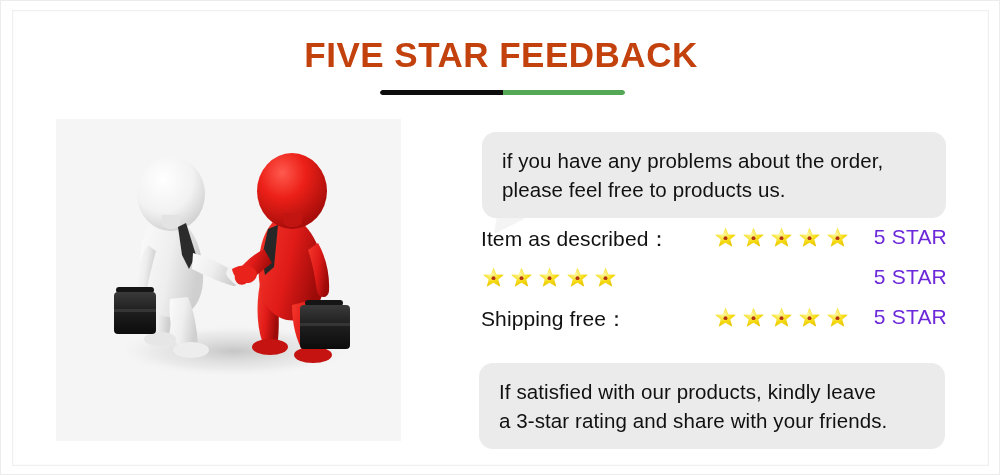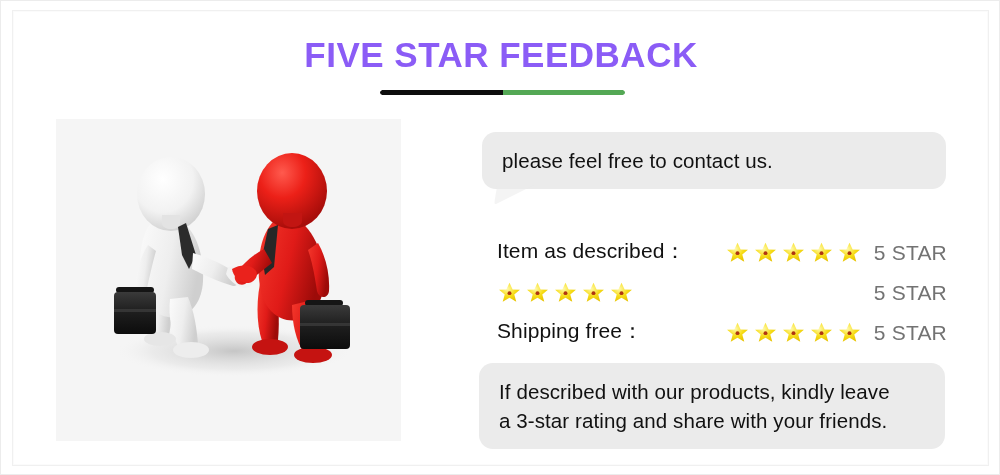--- a/index.html
+++ b/index.html
@@ -39,21 +39,21 @@
   
   .title {
     position: absolute;
     left: 0;
     top: 32px;
     width: 1000px;
     text-align: center;
     font-size: 35px;
     font-weight: 600;
     letter-spacing: 0.5px;
-    color: #8b5cf6;
+    color: #c2410c;
     line-height: 44px;
     white-space: nowrap;
   }
 
   .divider {
     position: absolute;
     left: 379px;
     top: 89px;
     width: 245px;
     height: 5px;
@@ -140,24 +140,23 @@
 
   
   .ratings {
     position: absolute;
     left: 2px;
     top: 106px;
     width: 470px;
   }
   .rating-row {
     display: flex;
-    align-items: flex-end;
+    align-items: flex-start;
     height: 40px;
     margin-bottom: 0px;
-    margin-left: 16px;
   }
   .rating-label {
     width: 232px;
     font-size: 21px;
     color: #111111;
     white-space: nowrap;
     letter-spacing: 0.1px;
   }
   .stars {
     width: 152px;
@@ -168,21 +167,21 @@
   .star-ico {
     display: block;
     width: 25px;
     height: 25px;
   }
   .rating-value {
     flex: 1;
     text-align: right;
     padding-right: 4px;
     font-size: 21px;
-    color: #737373;
+    color: #6d28d9;
     white-space: nowrap;
     letter-spacing: 0.2px;
   }
 </style>
 </head>
 <body>
 
 <div class="card">
 
   <div class="frame"></div>
@@ -291,21 +290,22 @@
           <rect x="244" y="186" width="50" height="44" rx="4" fill="url(#gCase)"></rect>
           <rect x="244" y="204" width="50" height="3" fill="#454545" opacity="0.6"></rect>
         </g>
       </g>
     </svg>
   </div>
 
   <div class="right-col">
 
     <div class="bubble bubble-top">
-      <span class="line">please feel free to contact us.</span>
+      <span class="line">if you have any problems about the order,</span>
+      <span class="line">please feel free to products us.</span>
       <span class="tail"></span>
     </div>
 
     <div class="ratings">
 
       <div class="rating-row">
         <div class="rating-label">Item as described：</div>
         <div class="stars">
           <svg class="star-ico" viewBox="0 0 24 24">
               <defs>
@@ -387,18 +387,18 @@
               <path d="M12 2.6 L15 9.1 L22 9.4 L16.6 13.9 L18.5 20.8 L12 17 L5.5 20.8 L7.4 13.9 L2 9.4 L9 9.1 Z" fill="url(#sg1)"></path>
               <circle cx="12" cy="12.6" r="1.9" fill="#b03510"></circle>
             </svg>
         </div>
         <div class="rating-value">5 STAR</div>
       </div>
 
     </div>
 
     <div class="bubble bubble-bottom">
-      <span class="line">If described with our products, kindly leave</span>
+      <span class="line">If satisfied with our products, kindly leave</span>
       <span class="line">a 3-star rating and share with your friends.</span>
     </div>
 
   </div>
 </div>
 
 </body></html>

